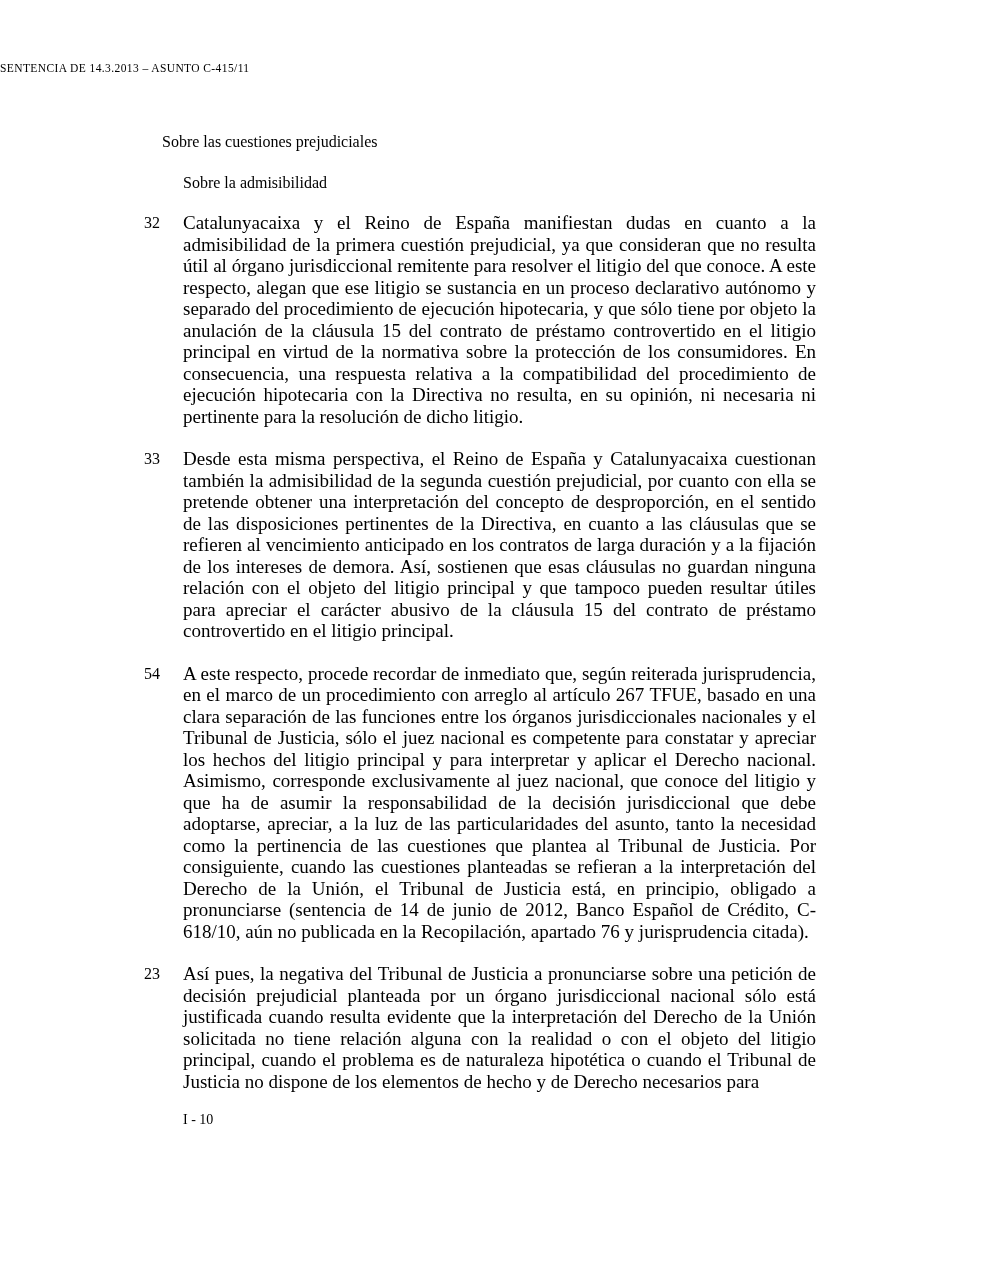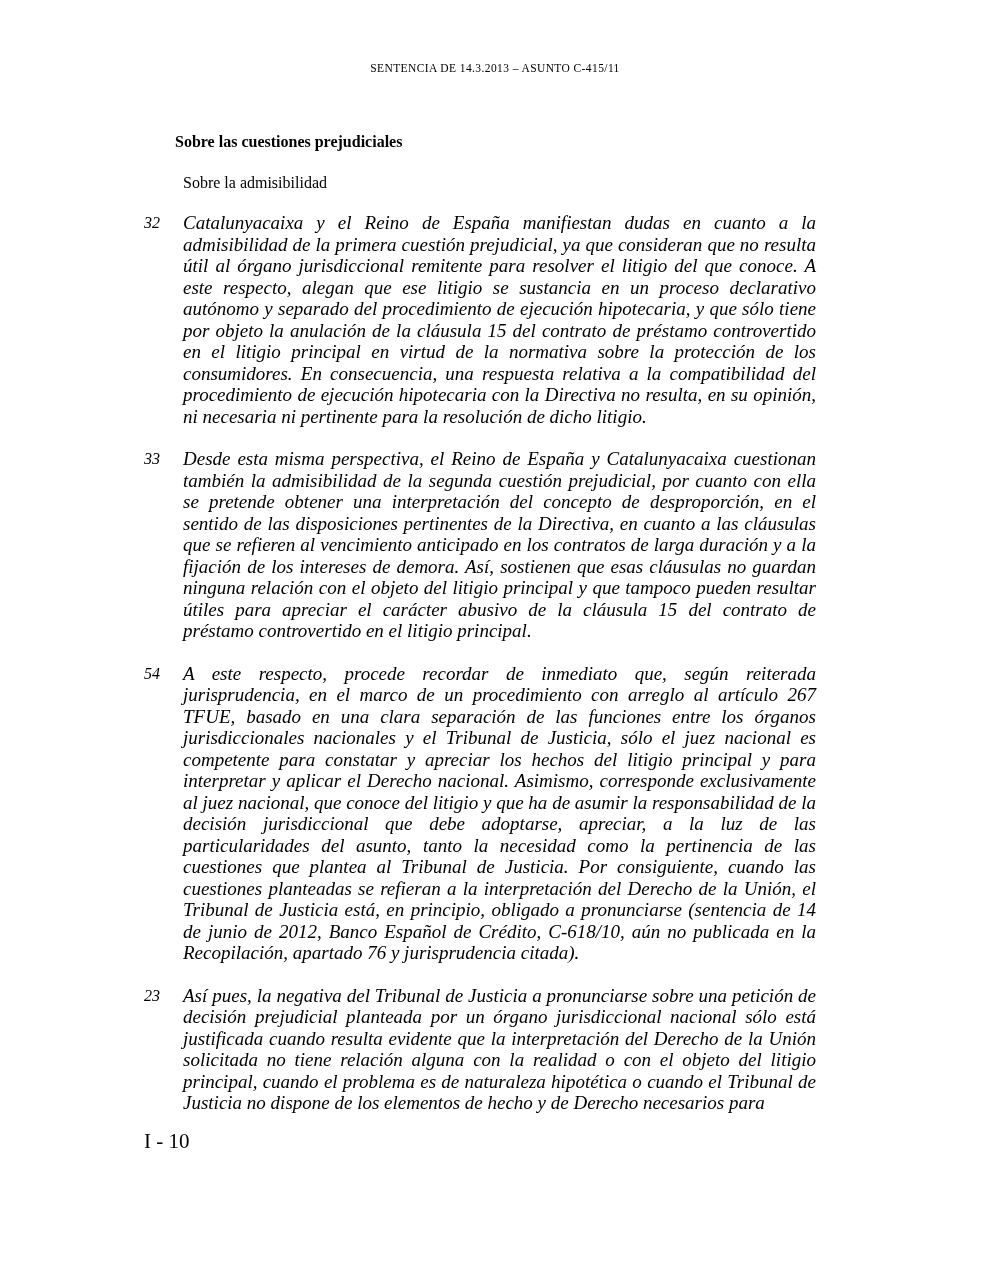--- a/index.html
+++ b/index.html
@@ -11,65 +11,65 @@
     background: #ffffff;
     font-family: "Liberation Serif", "DejaVu Serif", serif;
     color: #000000;
     overflow: hidden;
   }
   .running-header {
     position: absolute;
     top: 62px;
     left: 0;
     width: 100%;
-    text-align: center;
+    text-align: left;
     font-size: 11.5px;
     letter-spacing: 0.4px;
     white-space: nowrap;
   }
   .content {
     position: absolute;
     top: 131px;
     left: 144px;
     width: 672px;
   }
   .section-heading {
     font-size: 16px;
     line-height: 21.5px;
-    font-weight: bold;
-    margin-left: 31px;
+    font-weight: normal;
+    margin-left: 18px;
     margin-bottom: 19px;
   }
   .subsection-heading {
     font-size: 16px;
     line-height: 21.5px;
     font-weight: normal;
     margin-left: 39px;
     margin-bottom: 19px;
   }
   .paragraph {
     display: flex;
     margin-bottom: 21px;
-    font-style: italic;
   }
   .para-number {
     width: 39px;
     flex-shrink: 0;
     font-size: 16px;
     line-height: 21.5px;
   }
   .para-text {
     flex: 1;
     font-size: 19px;
     line-height: 21.5px;
     text-align: justify;
   }
   .page-number {
+    margin-left: 39px;
     margin-top: -4px;
-    font-size: 21px;
+    font-size: 14px;
     line-height: 21.5px;
   }
 </style>
 </head>
 <body>
 
 <div class="page">
 
   <div class="running-header">SENTENCIA DE 14.3.2013 – ASUNTO C-415/11</div>
 

